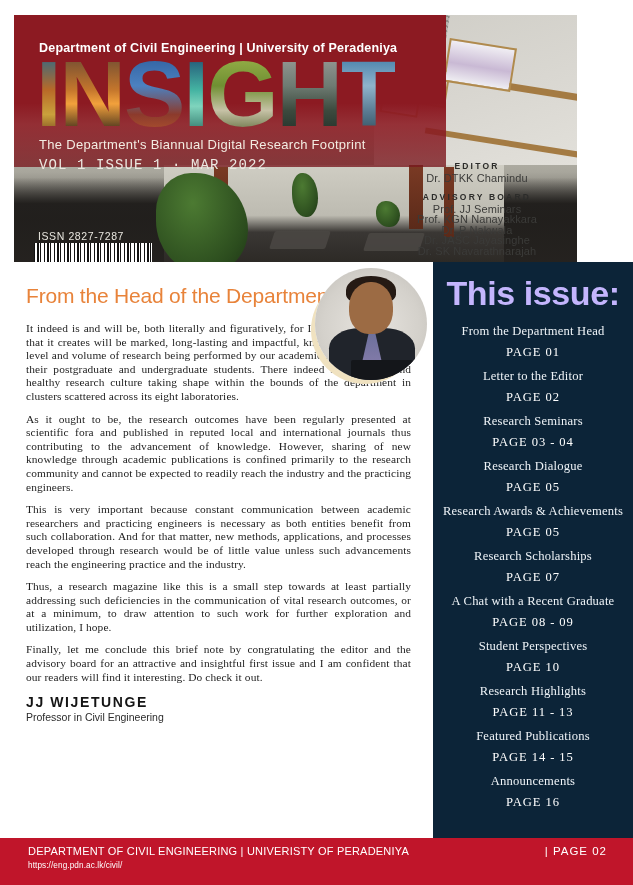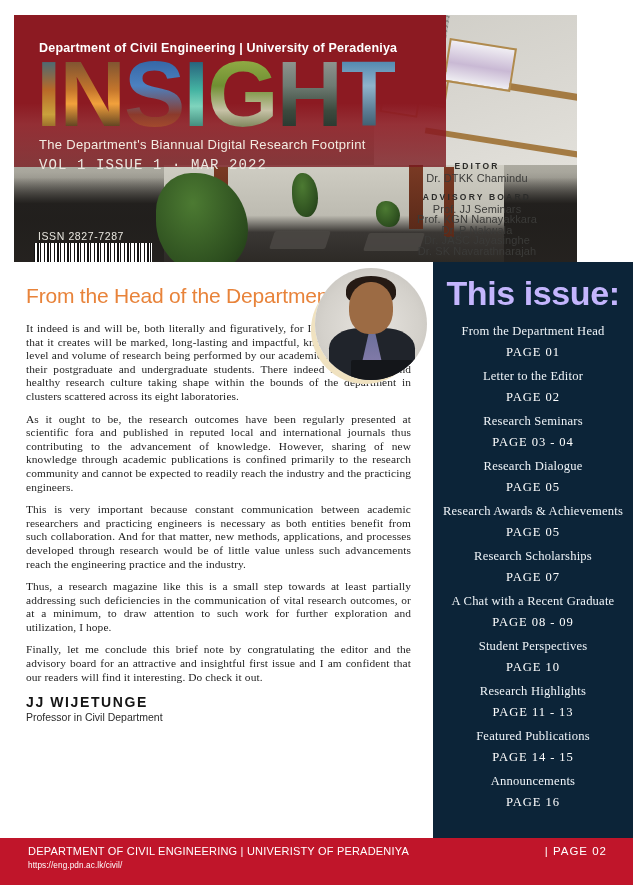--- a/index.html
+++ b/index.html
@@ -440,21 +440,21 @@
 
       <div class="article-title">From the Head of the Department...</div>
 
       <p>It indeed is and will be, both literally and figuratively, for I hope the impression that it creates will be marked, long-lasting and impactful, knowing first-hand the level and volume of research being performed by our academic staff together with their postgraduate and undergraduate students. There indeed is a vibrant and healthy research culture taking shape within the bounds of the department in clusters scattered across its eight laboratories.</p>
       <p>As it ought to be, the research outcomes have been regularly presented at scientific fora and published in reputed local and international journals thus contributing to the advancement of knowledge. However, sharing of new knowledge through academic publications is confined primarily to the research community and cannot be expected to readily reach the industry and the practicing engineers.</p>
       <p>This is very important because constant communication between academic researchers and practicing engineers is necessary as both entities benefit from such collaboration. And for that matter, new methods, applications, and processes developed through research would be of little value unless such advancements reach the engineering practice and the industry.</p>
       <p>Thus, a research magazine like this is a small step towards at least partially addressing such deficiencies in the communication of vital research outcomes, or at a minimum, to draw attention to such work for further exploration and utilization, I hope.</p>
       <p>Finally, let me conclude this brief note by congratulating the editor and the advisory board for an attractive and insightful first issue and I am confident that our readers will find it interesting. Do check it out.</p>
 
       <div class="sig-name">JJ WIJETUNGE</div>
-      <div class="sig-role">Professor in Civil Department</div>
+      <div class="sig-role">Professor in Civil Engineering</div>
     </div>
 
     <div class="toc">
       <div class="toc-title">This issue:</div>
 
       <div class="toc-item">
         <div class="toc-label">From the Department Head</div>
         <div class="toc-page">PAGE 01</div>
       </div>
       <div class="toc-item">

